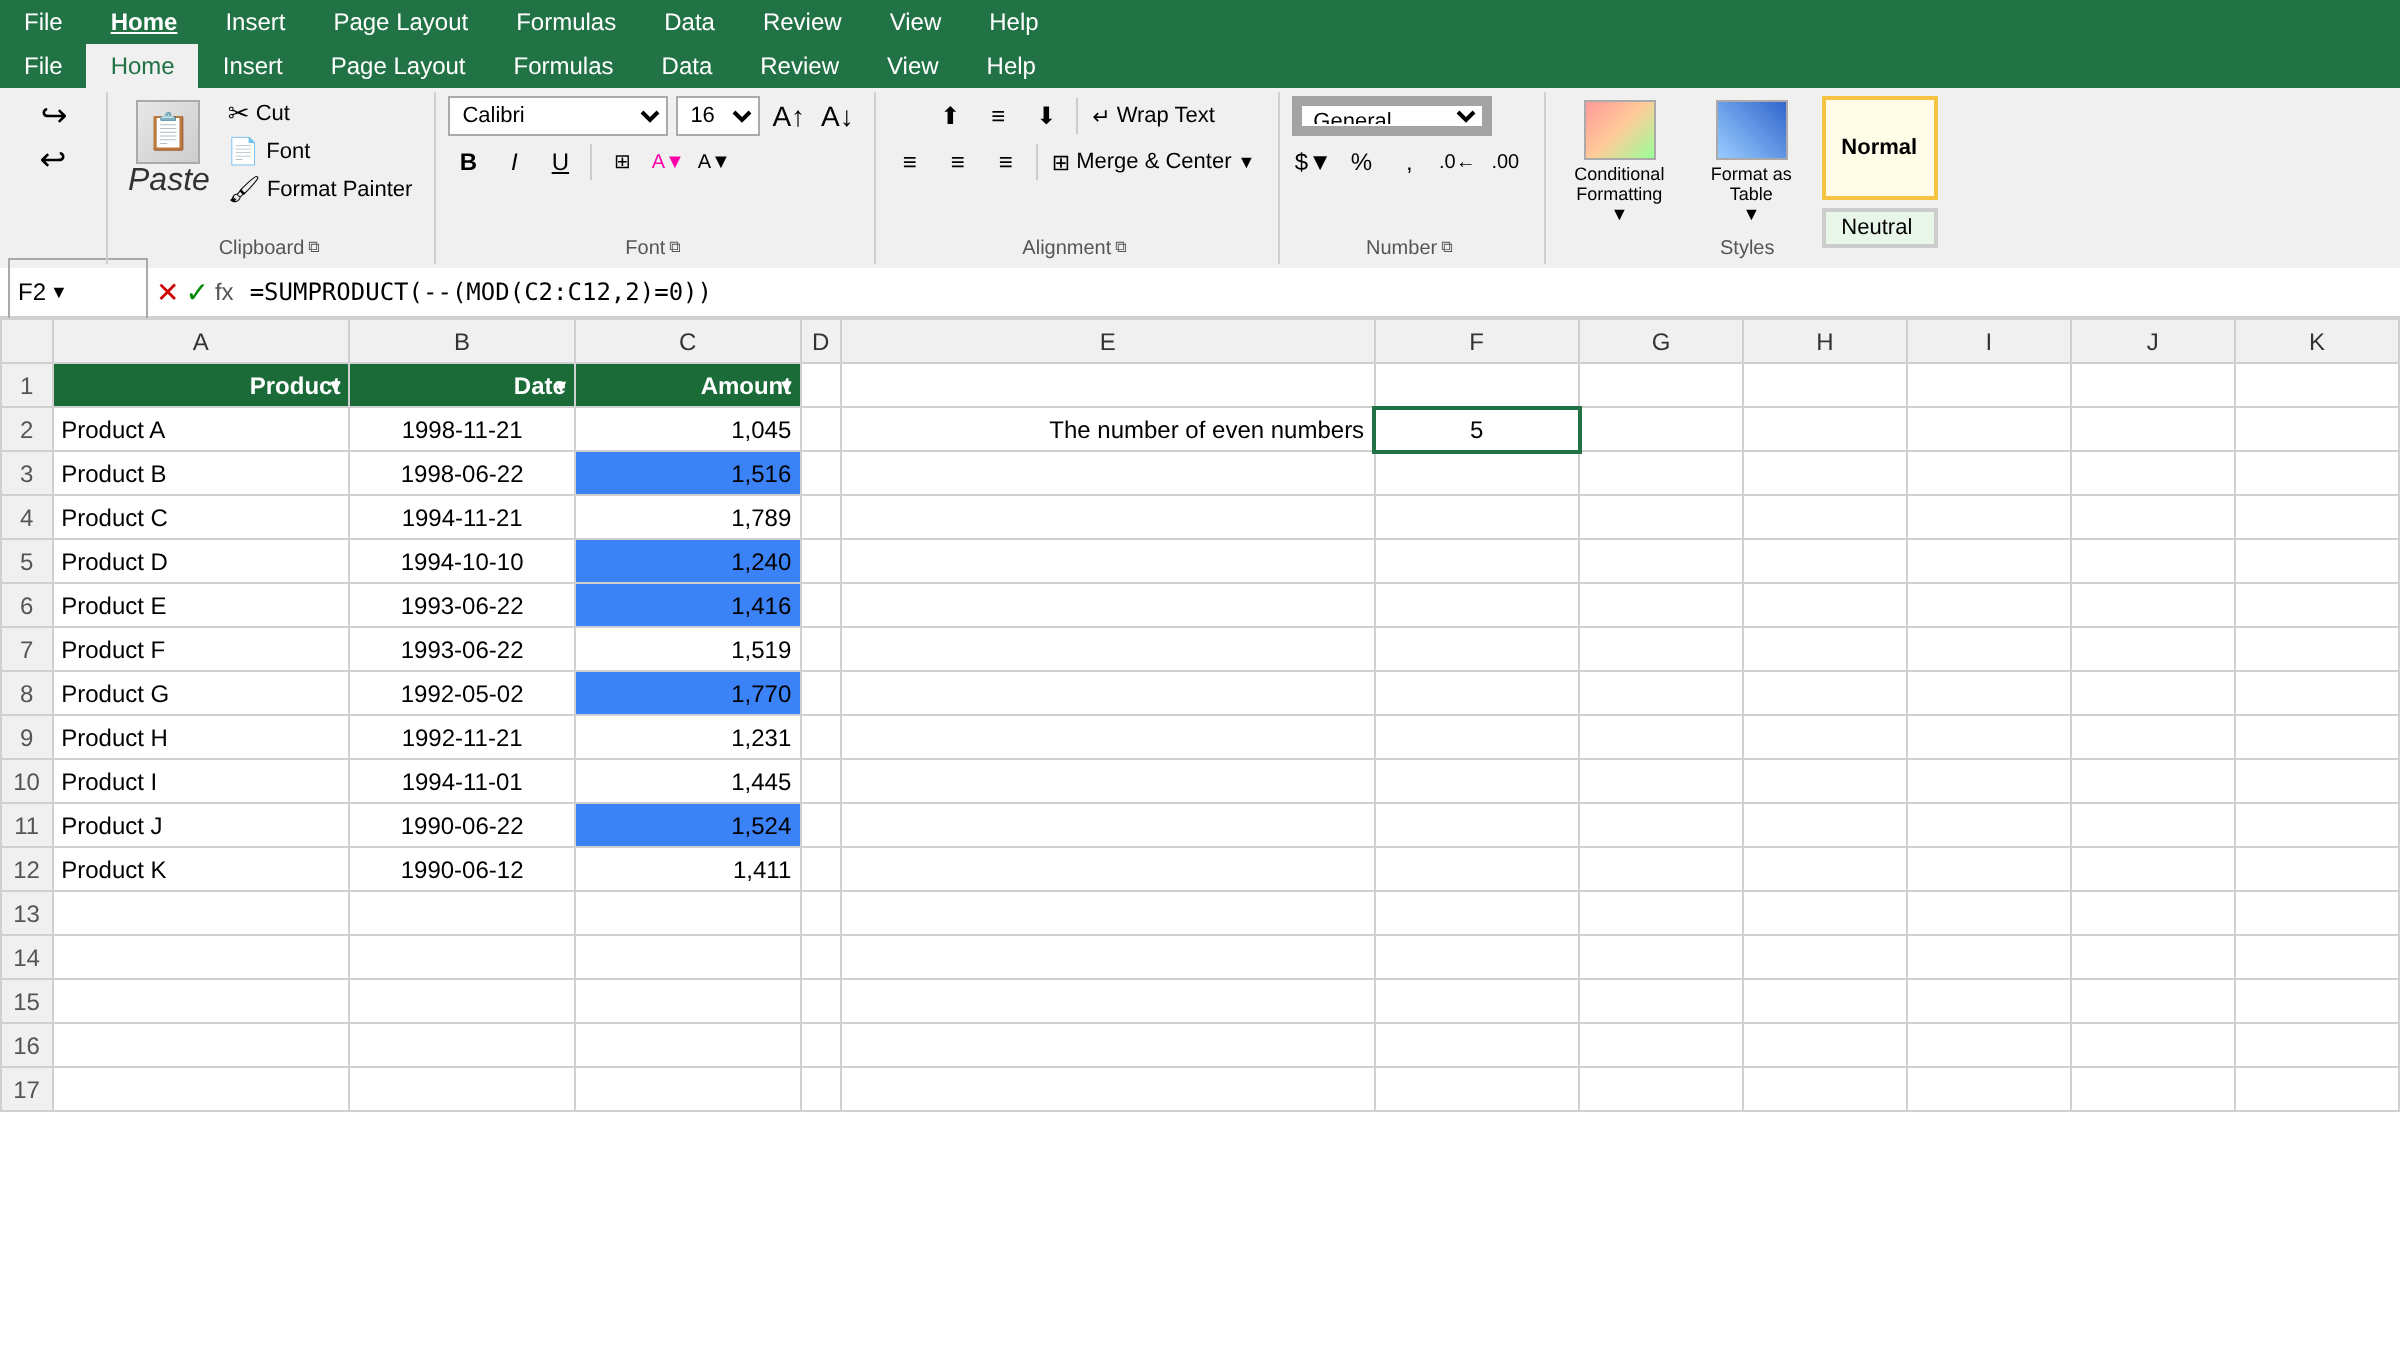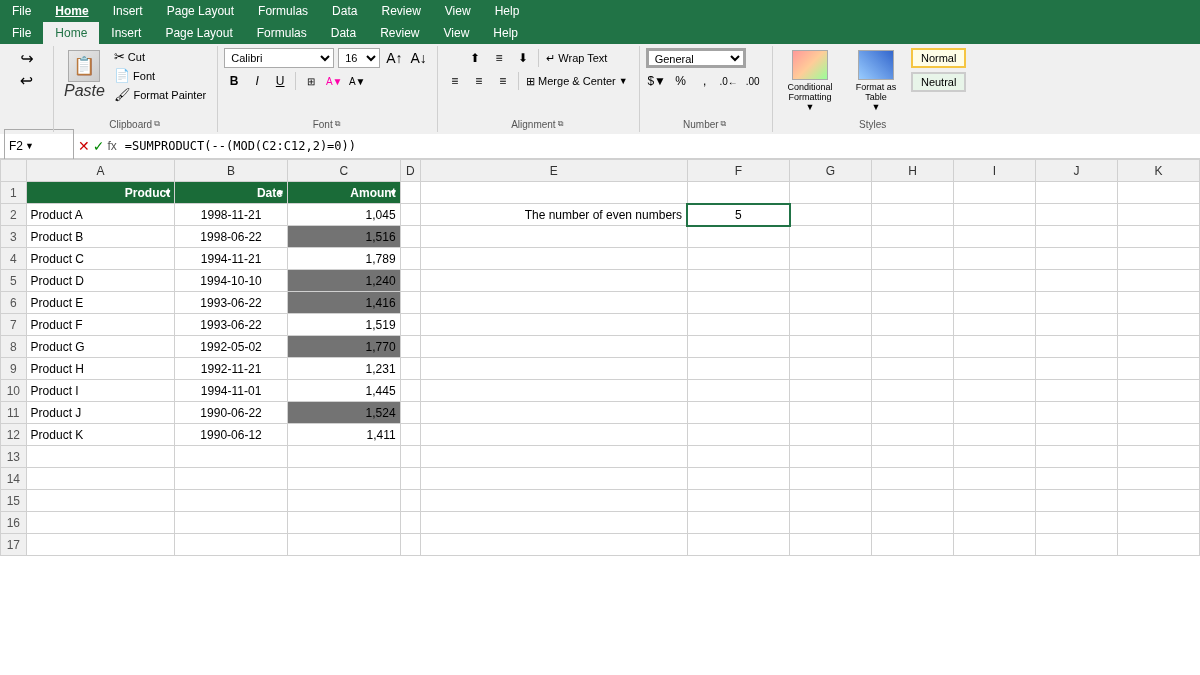--- a/index.html
+++ b/index.html
@@ -218,21 +218,21 @@
 
     
     .number-group .ribbon-group-content {
       flex-direction: column;
       gap: 3px;
       align-items: flex-start;
     }
     .number-select {
       font-size: 11px;
       padding: 1px 2px;
-      border: 3px solid #a3a3a3;
+      border: 5px solid #a3a3a3;
       background: white;
       width: 100px;
       height: 20px;
     }
     .number-btns {
       display: flex;
       align-items: center;
       gap: 2px;
     }
     .num-btn {
@@ -289,25 +289,26 @@
       border: 1px solid #aaa;
       margin-bottom: 2px;
       display: grid;
       grid-template-columns: 1fr 1fr;
       grid-template-rows: 1fr 1fr;
     }
 
     .cell-styles-box {
       border: 2px solid #f5c542;
       background: #fffde7;
-      padding: 2px 8px;
+      padding: 18px 8px;
       font-size: 11px;
       cursor: pointer;
       white-space: nowrap;
       margin-bottom: 2px;
+      font-weight: bold;
     }
     .cell-styles-box2 {
       border: 2px solid #ccc;
       background: #e8f5e9;
       padding: 2px 8px;
       font-size: 11px;
       cursor: pointer;
       white-space: nowrap;
     }
     .styles-boxes {
@@ -391,21 +392,21 @@
       user-select: none;
     }
     
     .sheet-table td.data-cell {
       font-size: 12px;
       vertical-align: middle;
     }
     .cell-product { text-align: left; }
     .cell-date { text-align: center; }
     .cell-amount { text-align: right; }
-    .cell-highlighted { background: #737373; }
+    .cell-highlighted { background: #3b82f6; }
     
     .header-cell {
       background: #1a6b38;
       color: white;
       font-weight: bold;
       text-align: right;
       position: relative;
     }
     .filter-btn {
       position: absolute;

